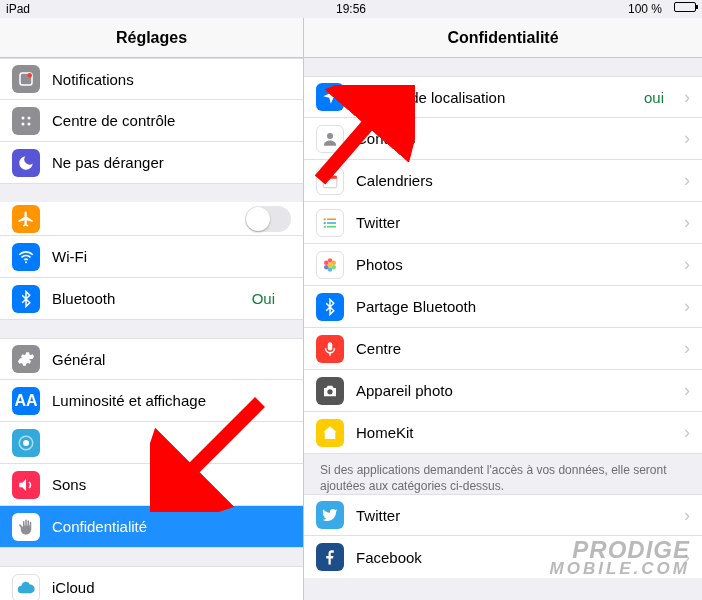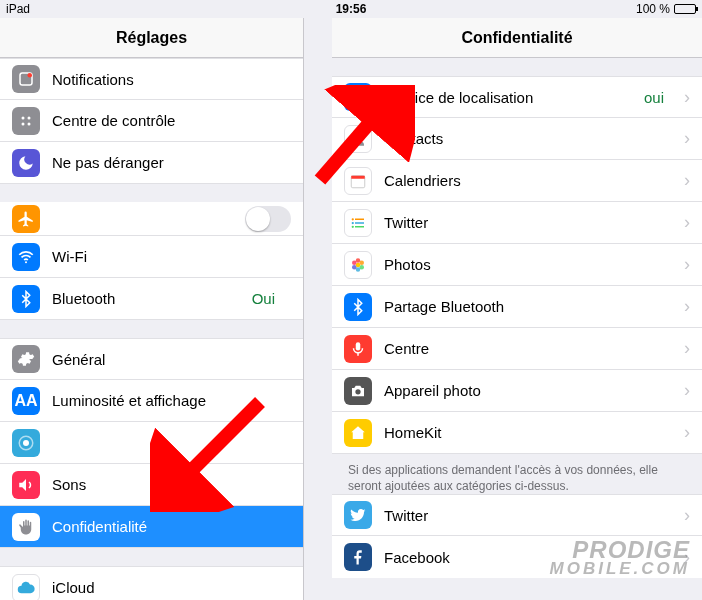--- a/index.html
+++ b/index.html
@@ -13,29 +13,29 @@
   }
   .statusbar {
     height: 18px;
     display: flex;
     align-items: center;
     justify-content: space-between;
     padding: 8px 6px;
     font-size: 12px;
     color: #000;
   }
-  .statusbar .center { position:absolute; left:50%; transform:translateX(-50%);font-weight:bold; }
-  .battery { display:flex; align-items:center; gap:4px; }
+  .statusbar .center { position:absolute; left:50%; transform:translateX(-50%); }
+  .battery { display:flex; align-items:flex-start; gap:12px; }
   .battery-icon {
     width: 22px; height: 10px; border: 1px solid #000; border-radius: 2px; position: relative;
   }
   .battery-icon::after { content:""; position:absolute; right:-3px; top:2px; width:2px; height:4px; background:#000; }
   .battery-icon .fill { background:#000; width:100%; height:100%; }
 
-  .columns { display:flex; height: calc(600px - 18px); gap: 28px; }
+  .columns { display:flex; height: calc(600px - 18px); }
   .sidebar {
     width: 304px; flex: 0 0 304px;
     border-right: 1px solid #c8c7cc;
     background: #efeff4;
     display:flex; flex-direction:column;
   }
   .detail {
     flex: 1;
     background: #efeff4;
     display:flex; flex-direction:column;

